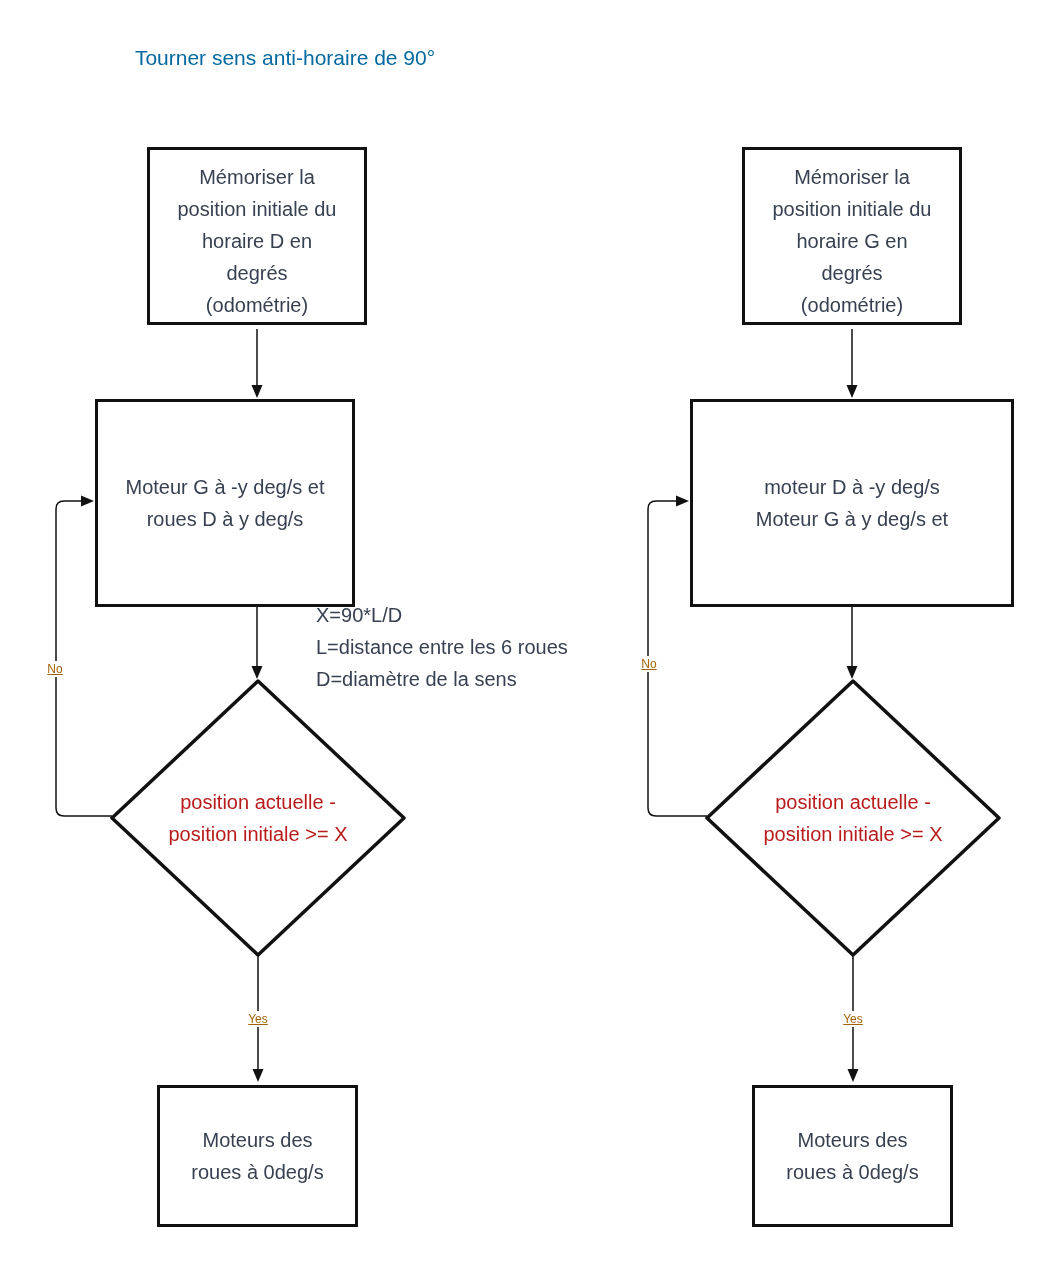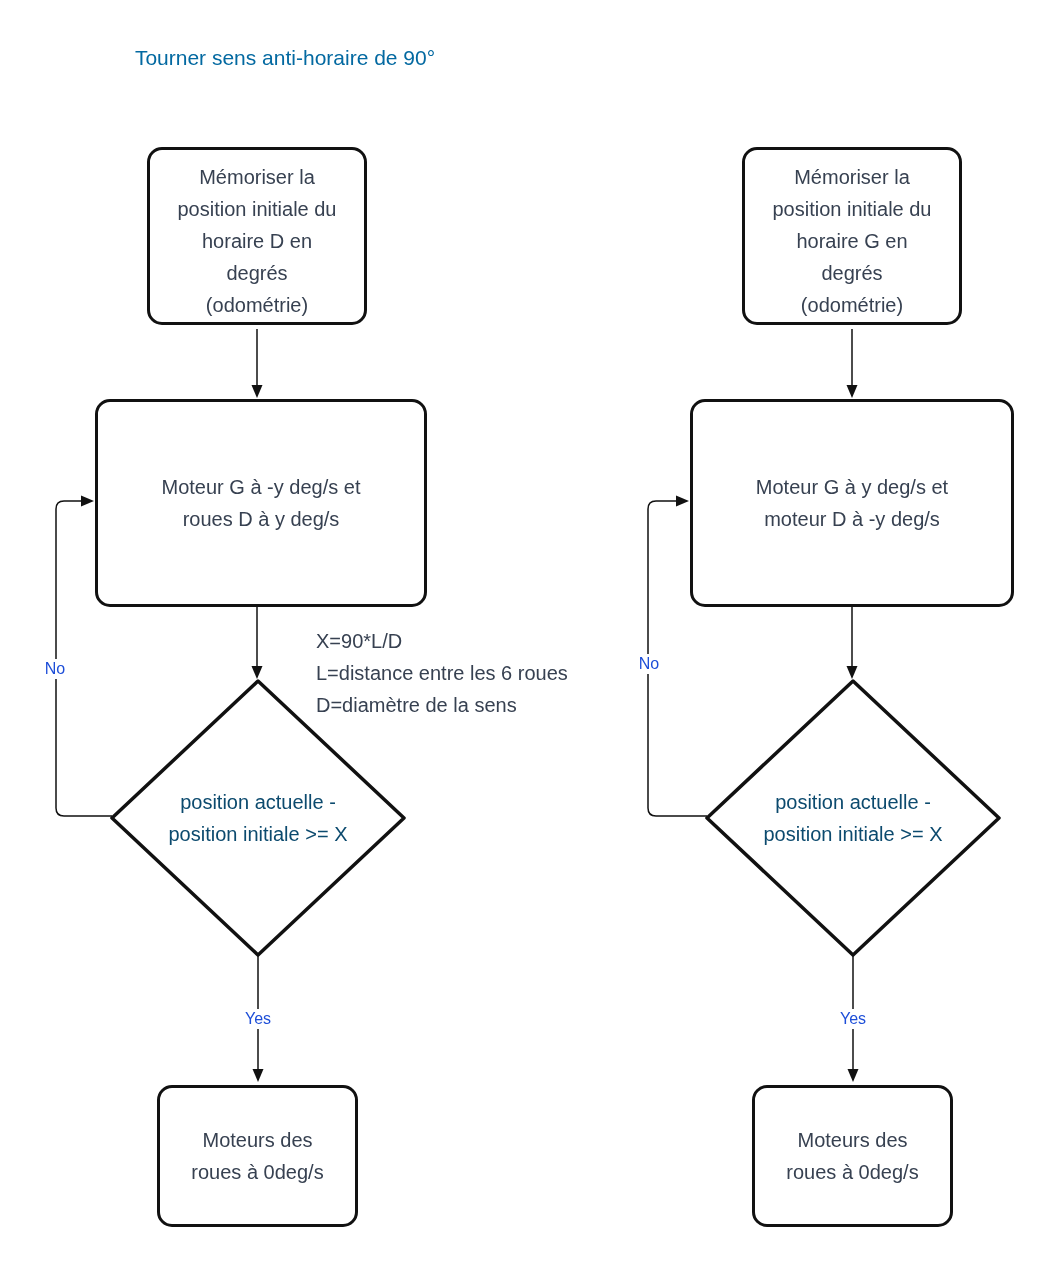--- a/index.html
+++ b/index.html
@@ -10,33 +10,33 @@
   .edges{position:absolute;left:0;top:0;width:1052px;height:1266px;}
   .edge{stroke:#111111;stroke-width:1.5;fill:none;}
   .arrowhead{fill:#111111;stroke:none;}
   .diamond{fill:#ffffff;stroke:#111111;stroke-width:3.5;stroke-linejoin:round;}
   .title{
     position:absolute;transform:translateX(-50%);white-space:nowrap;
     font-size:21px;color:#0369a1;
   }
   .node{
     position:absolute;box-sizing:border-box;background:#ffffff;
-    border:3px solid #111111;border-radius:15px;
+    border:3px solid #111111;border-radius:0;
     display:flex;flex-direction:column;justify-content:center;align-items:center;
     font-size:20px;line-height:32px;text-align:center;color:#374151;
   }
   .node span{display:block;white-space:nowrap;}
   .diamond-text{
     position:absolute;transform:translate(-50%,-50%);
-    font-size:20px;line-height:32px;text-align:center;color:#0c4a6e;
+    font-size:20px;line-height:32px;text-align:center;color:#b91c1c;
   }
   .diamond-text span{display:block;white-space:nowrap;}
   .edge-label{
     position:absolute;transform:translate(-50%,-50%);
-    background:#ffffff;padding:1px 5px;font-size:16px;color:#1d4ed8;white-space:nowrap;
+    background:#ffffff;padding:1px 5px;font-size:12px;color:#a16207;white-space:nowrap;text-decoration:underline;
   }
   .annotation{
     position:absolute;font-size:20px;line-height:32px;color:#374151;
   }
   .annotation span{display:block;white-space:nowrap;}
 </style>
 </head>
 <body>
 
 <div class="canvas">
@@ -68,56 +68,56 @@
   <div class="title" style="left:285px;top:46px;">Tourner sens anti-horaire de 90°</div>
 
   <div class="node" style="left:147px;top:147px;width:220px;height:178px;padding-top:10px;">
     <span>Mémoriser la</span>
     <span>position initiale du</span>
     <span>horaire D en</span>
     <span>degrés</span>
     <span>(odométrie)</span>
   </div>
 
-  <div class="node" style="left:95px;top:399px;width:332px;height:208px;">
+  <div class="node" style="left:95px;top:399px;width:260px;height:208px;">
     <span>Moteur G à -y deg/s et</span>
     <span>roues D à y deg/s</span>
   </div>
 
   <div class="diamond-text" style="left:258px;top:818px;">
     <span>position actuelle -</span>
     <span>position initiale &gt;= X</span>
   </div>
 
   <div class="node" style="left:157px;top:1085px;width:201px;height:142px;">
     <span>Moteurs des</span>
     <span>roues à 0deg/s</span>
   </div>
 
   <div class="edge-label" style="left:55px;top:669px;">No</div>
   <div class="edge-label" style="left:258px;top:1019px;">Yes</div>
 
-  <div class="annotation" style="left:316px;top:625px;">
+  <div class="annotation" style="left:316px;top:599px;">
     <span>X=90*L/D</span>
     <span>L=distance entre les 6 roues</span>
     <span>D=diamètre de la sens</span>
   </div>
 
 
   <div class="node" style="left:742px;top:147px;width:220px;height:178px;padding-top:10px;">
     <span>Mémoriser la</span>
     <span>position initiale du</span>
     <span>horaire G en</span>
     <span>degrés</span>
     <span>(odométrie)</span>
   </div>
 
   <div class="node" style="left:690px;top:399px;width:324px;height:208px;">
+    <span>moteur D à -y deg/s</span>
     <span>Moteur G à y deg/s et</span>
-    <span>moteur D à -y deg/s</span>
   </div>
 
   <div class="diamond-text" style="left:853px;top:818px;">
     <span>position actuelle -</span>
     <span>position initiale &gt;= X</span>
   </div>
 
   <div class="node" style="left:752px;top:1085px;width:201px;height:142px;">
     <span>Moteurs des</span>
     <span>roues à 0deg/s</span>

